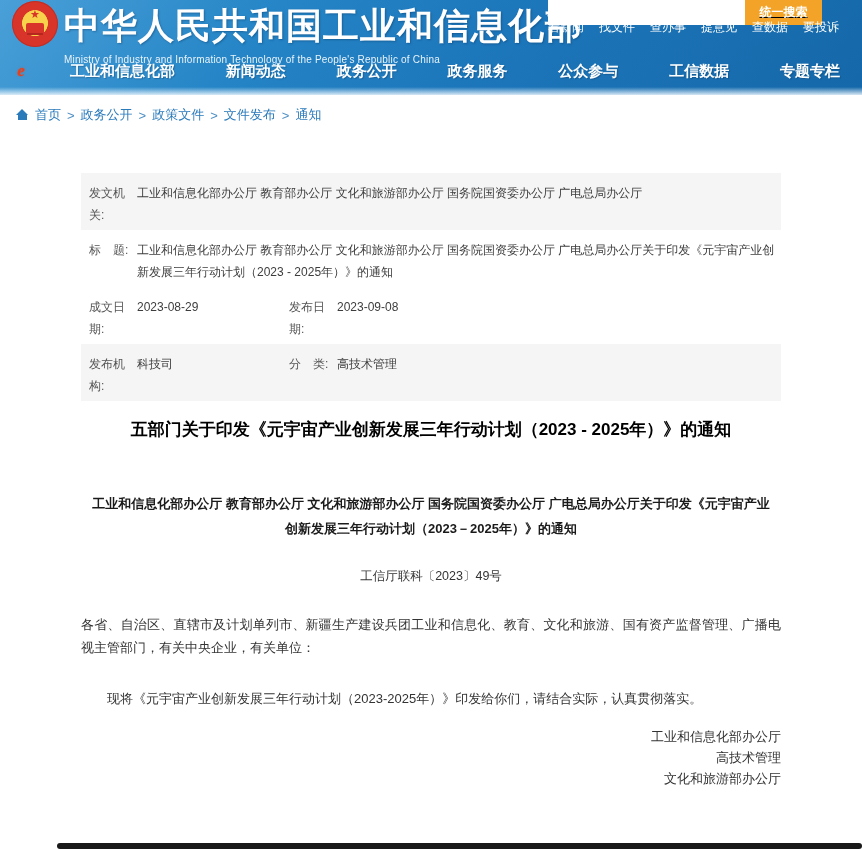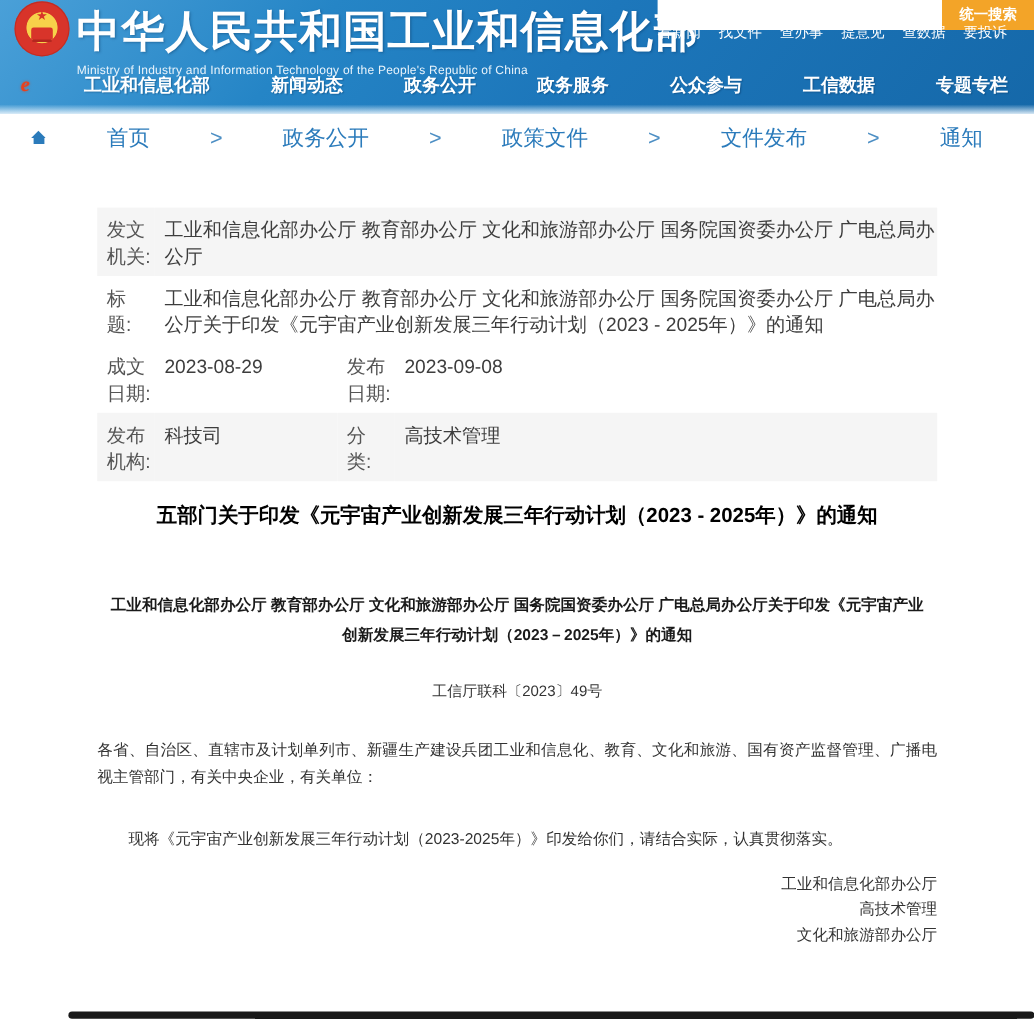--- a/index.html
+++ b/index.html
@@ -16,54 +16,54 @@
     box-shadow:0 0 0 1px rgba(180,40,30,.6) inset; }
   .emblem .star { position:absolute; left:0; right:0; top:8px; text-align:center;
     color:#d8342a; font-size:11px; line-height:11px; }
   .emblem .gate { position:absolute; left:14px; top:22px; width:18px; height:10px;
     background:#d8342a; border-radius:2px 2px 0 0; box-shadow:0 3px 0 -1px #b3271f; }
   .title-block { position:absolute; left:64px; top:2px; color:#fff; }
   .site-title { font-size:36px; font-weight:bold; letter-spacing:1px;
     text-shadow:1px 1px 2px rgba(0,40,80,.35); }
   .site-subtitle { margin-top:3px; font-size:10px; color:#e8f3fb; letter-spacing:.2px; }
 
-  .search-area { position:absolute; left:548px; top:0; width:314px; height:25px; display:flex; }
+  .search-area { position:absolute; left:548px; top:0; width:274px; height:25px; display:flex;text-decoration:underline; }
   .search-input { flex:1; height:25px; border:none; outline:none; background:#fff;
     padding:0 8px; font-size:12px; }
   .search-button { width:77px; height:25px; border:none; background:#f3a428; color:#fff;
     font-size:12px; font-weight:bold; cursor:pointer; font-family:inherit; }
   .quick-links { position:absolute; left:548px; top:19px; display:flex; gap:15px; }
   .quick-links span { color:#fff; font-size:12px; cursor:pointer; white-space:nowrap; }
 
   .nav { position:absolute; left:0; top:50px; right:0; height:43px; display:flex; align-items:center; }
   .e-icon { position:absolute; left:12px; top:12px; width:18px; height:18px; color:#e8401c;
     font-family:"Liberation Serif","DejaVu Serif",serif; font-weight:bold; font-style:italic;
     font-size:17px; line-height:18px; text-align:center;
     text-shadow:0 0 2px rgba(232,64,28,.8); }
   .nav ul { list-style:none; display:flex; justify-content:space-between;
     margin-left:70px; margin-right:22px; flex:1; }
   .nav li { color:#fff; font-size:15px; font-weight:bold; cursor:pointer; white-space:nowrap;
     text-shadow:1px 1px 1px rgba(0,40,80,.3); }
 
   
-  .breadcrumb { height:40px; padding-left:26px; display:flex; align-items:center;
-    font-size:18px; color:#2b7bbb; background:#fff;gap:44px; }
+  .breadcrumb { height:40px; padding-left:16px; display:flex; align-items:center;
+    font-size:13px; color:#2b7bbb; background:#fff; }
   .home-icon { position:relative; width:13px; height:11px; margin-right:6px; margin-top:-2px; }
   .home-icon .roof { position:absolute; top:0; left:0; width:0; height:0;
     border-left:6.5px solid transparent; border-right:6.5px solid transparent;
     border-bottom:6px solid #2b7bbb; }
   .home-icon .base { position:absolute; top:5px; left:2px; width:9px; height:6px; background:#2b7bbb; }
   .breadcrumb a { color:#2b7bbb; text-decoration:none; cursor:pointer; }
   .breadcrumb .sep { margin:0 6px; color:#4d8fc4; }
 
   
   .content { width:700px; margin:38px auto 0; }
 
   table.meta { width:700px; border-collapse:collapse; table-layout:fixed;
-    font-size:16px; color:#444; }
+    font-size:12px; color:#444; }
   table.meta td { vertical-align:top; padding:9px 0 4px 8px; height:46px;
     line-height:22px; word-break:break-all; line-break:strict; }
   td.lbl { color:#555; }
   td.val { color:#3d3d3d; padding-left:10px; }
   tr.shaded { background:#f5f5f5; }
 
   .doc-title { margin-top:18px; text-align:center; font-size:17px; font-weight:bold;
     color:#000; line-height:22px; }
   .doc-subtitle { margin-top:50px; text-align:center; font-size:13px; font-weight:bold;
     color:#1a1a1a; line-height:25px; padding:0 6px; }

